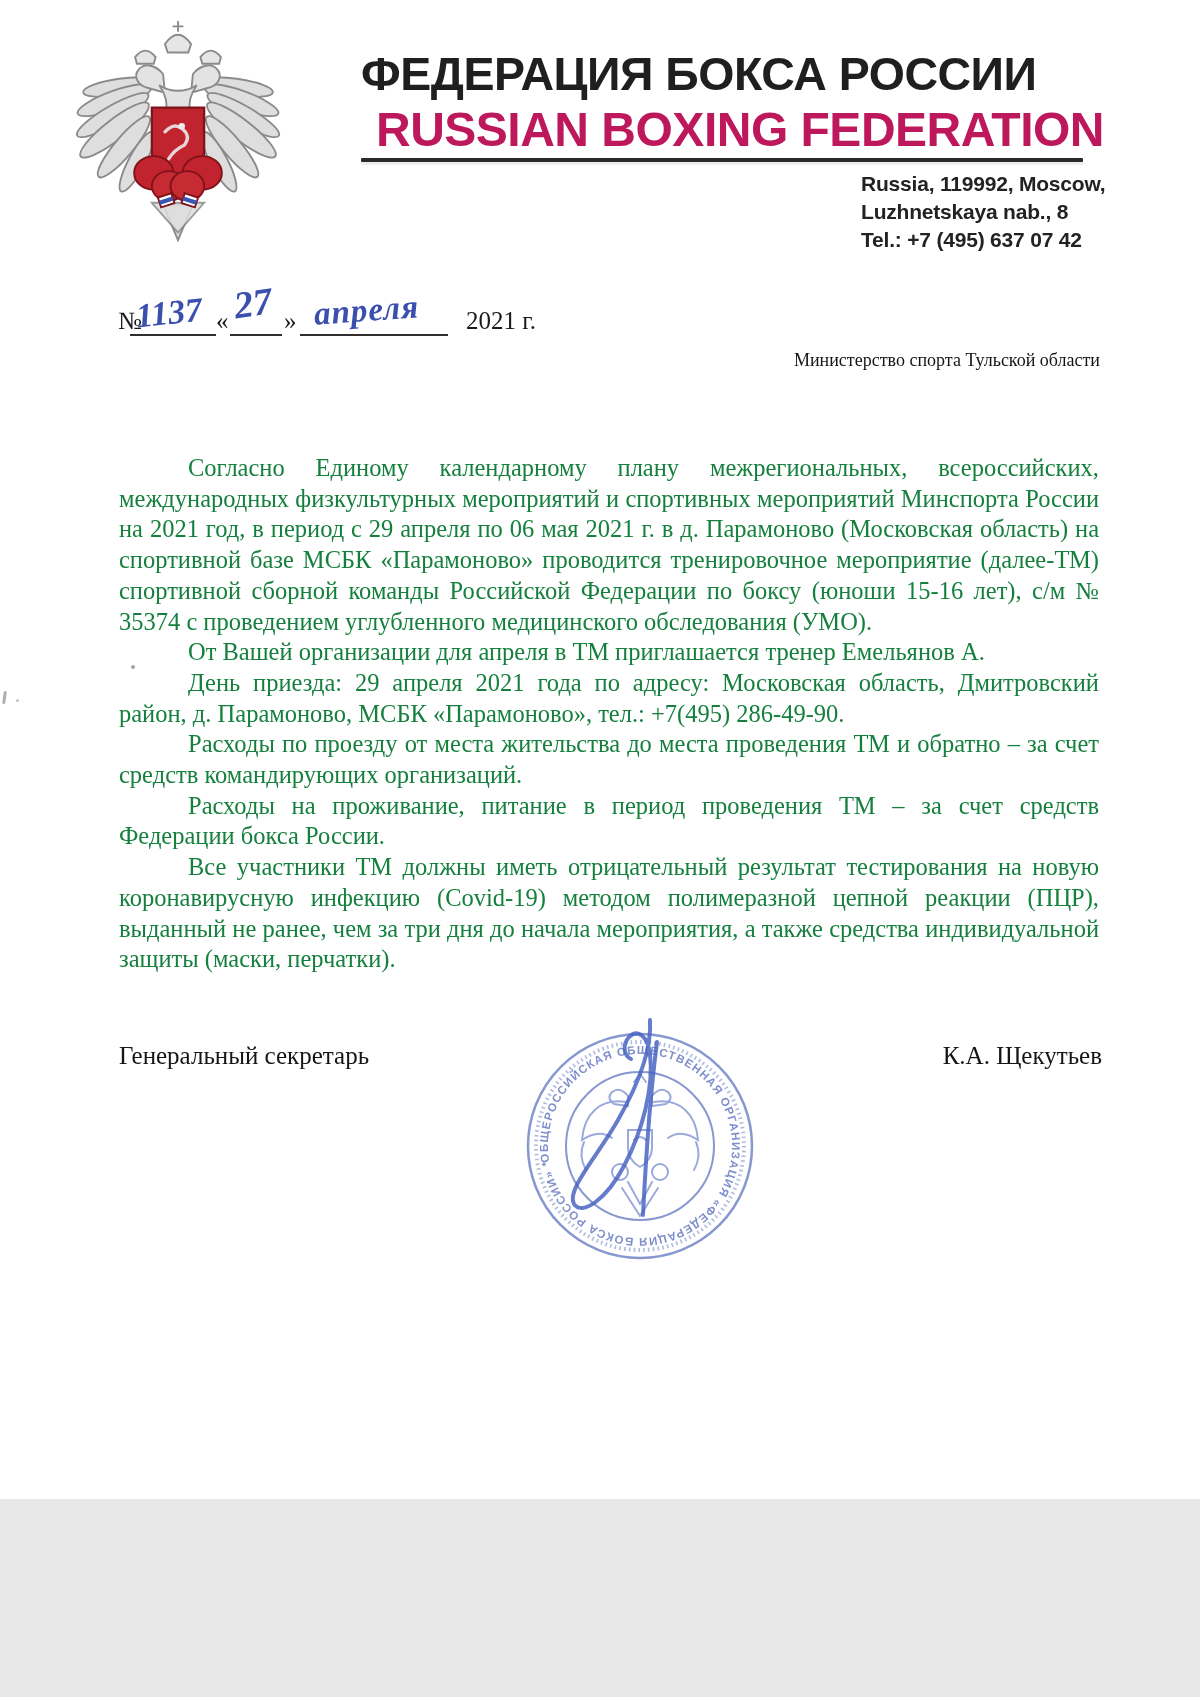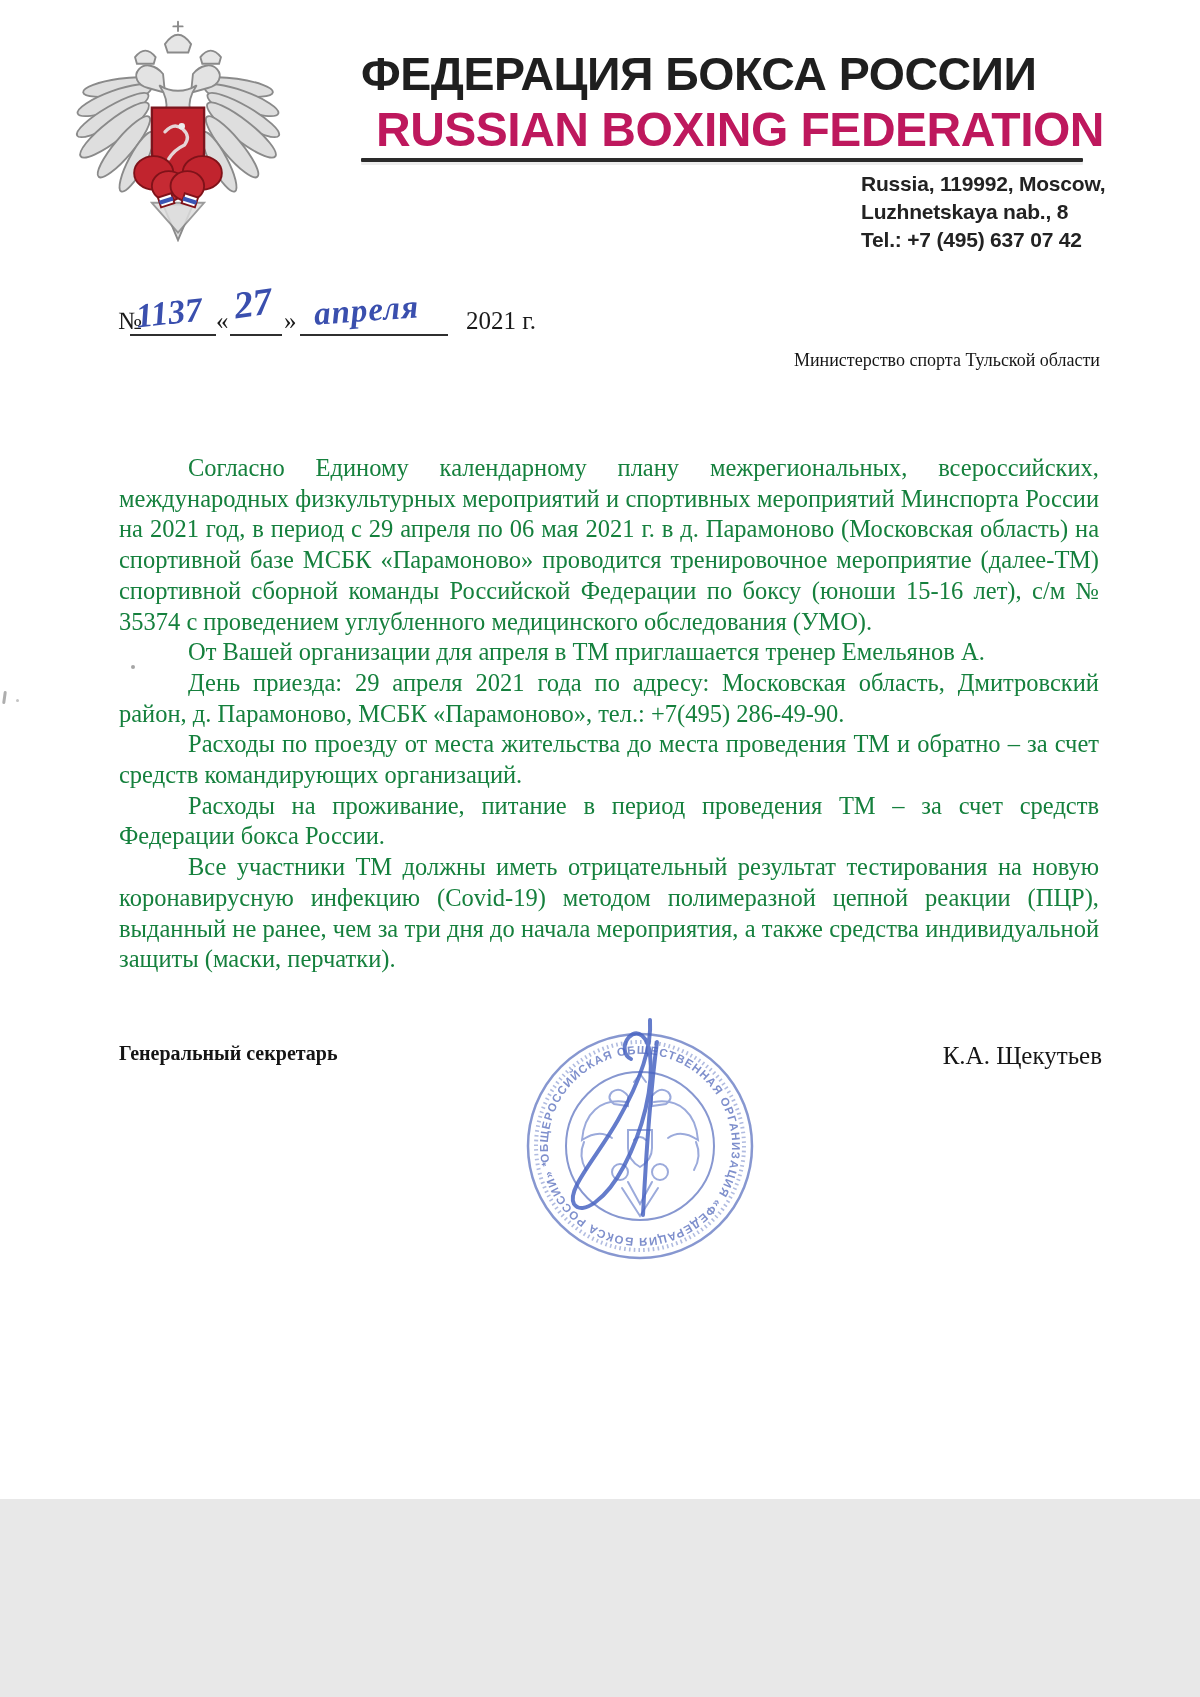--- a/index.html
+++ b/index.html
@@ -53,21 +53,21 @@
   
   .addressee{right:100px;top:350px;font-size:18px;white-space:nowrap;color:#151515;}
   
   .body-block{
     left:119px;top:417px;width:980px;
     font-size:24.5px;line-height:30.7px;
     text-align:justify;color:#15803d;margin-top:36px;
   }
   .body-block p{margin:0;text-indent:69px;}
   
-  .sig-title{left:119px;top:1042px;font-size:20px;white-space:nowrap;color:#151515;font-weight:bold;}
+  .sig-title{left:119px;top:1042px;font-size:25px;white-space:nowrap;color:#151515;}
   .sig-name{right:98px;top:1042px;font-size:25px;white-space:nowrap;color:#151515;}
   
   .stamp{left:500px;top:990px;width:280px;height:310px;}
   
   .footer{
     left:117px;top:1509px;
     font-size:18.5px;line-height:21.6px;color:#222;
   }
   .footer div{white-space:nowrap;}
   

